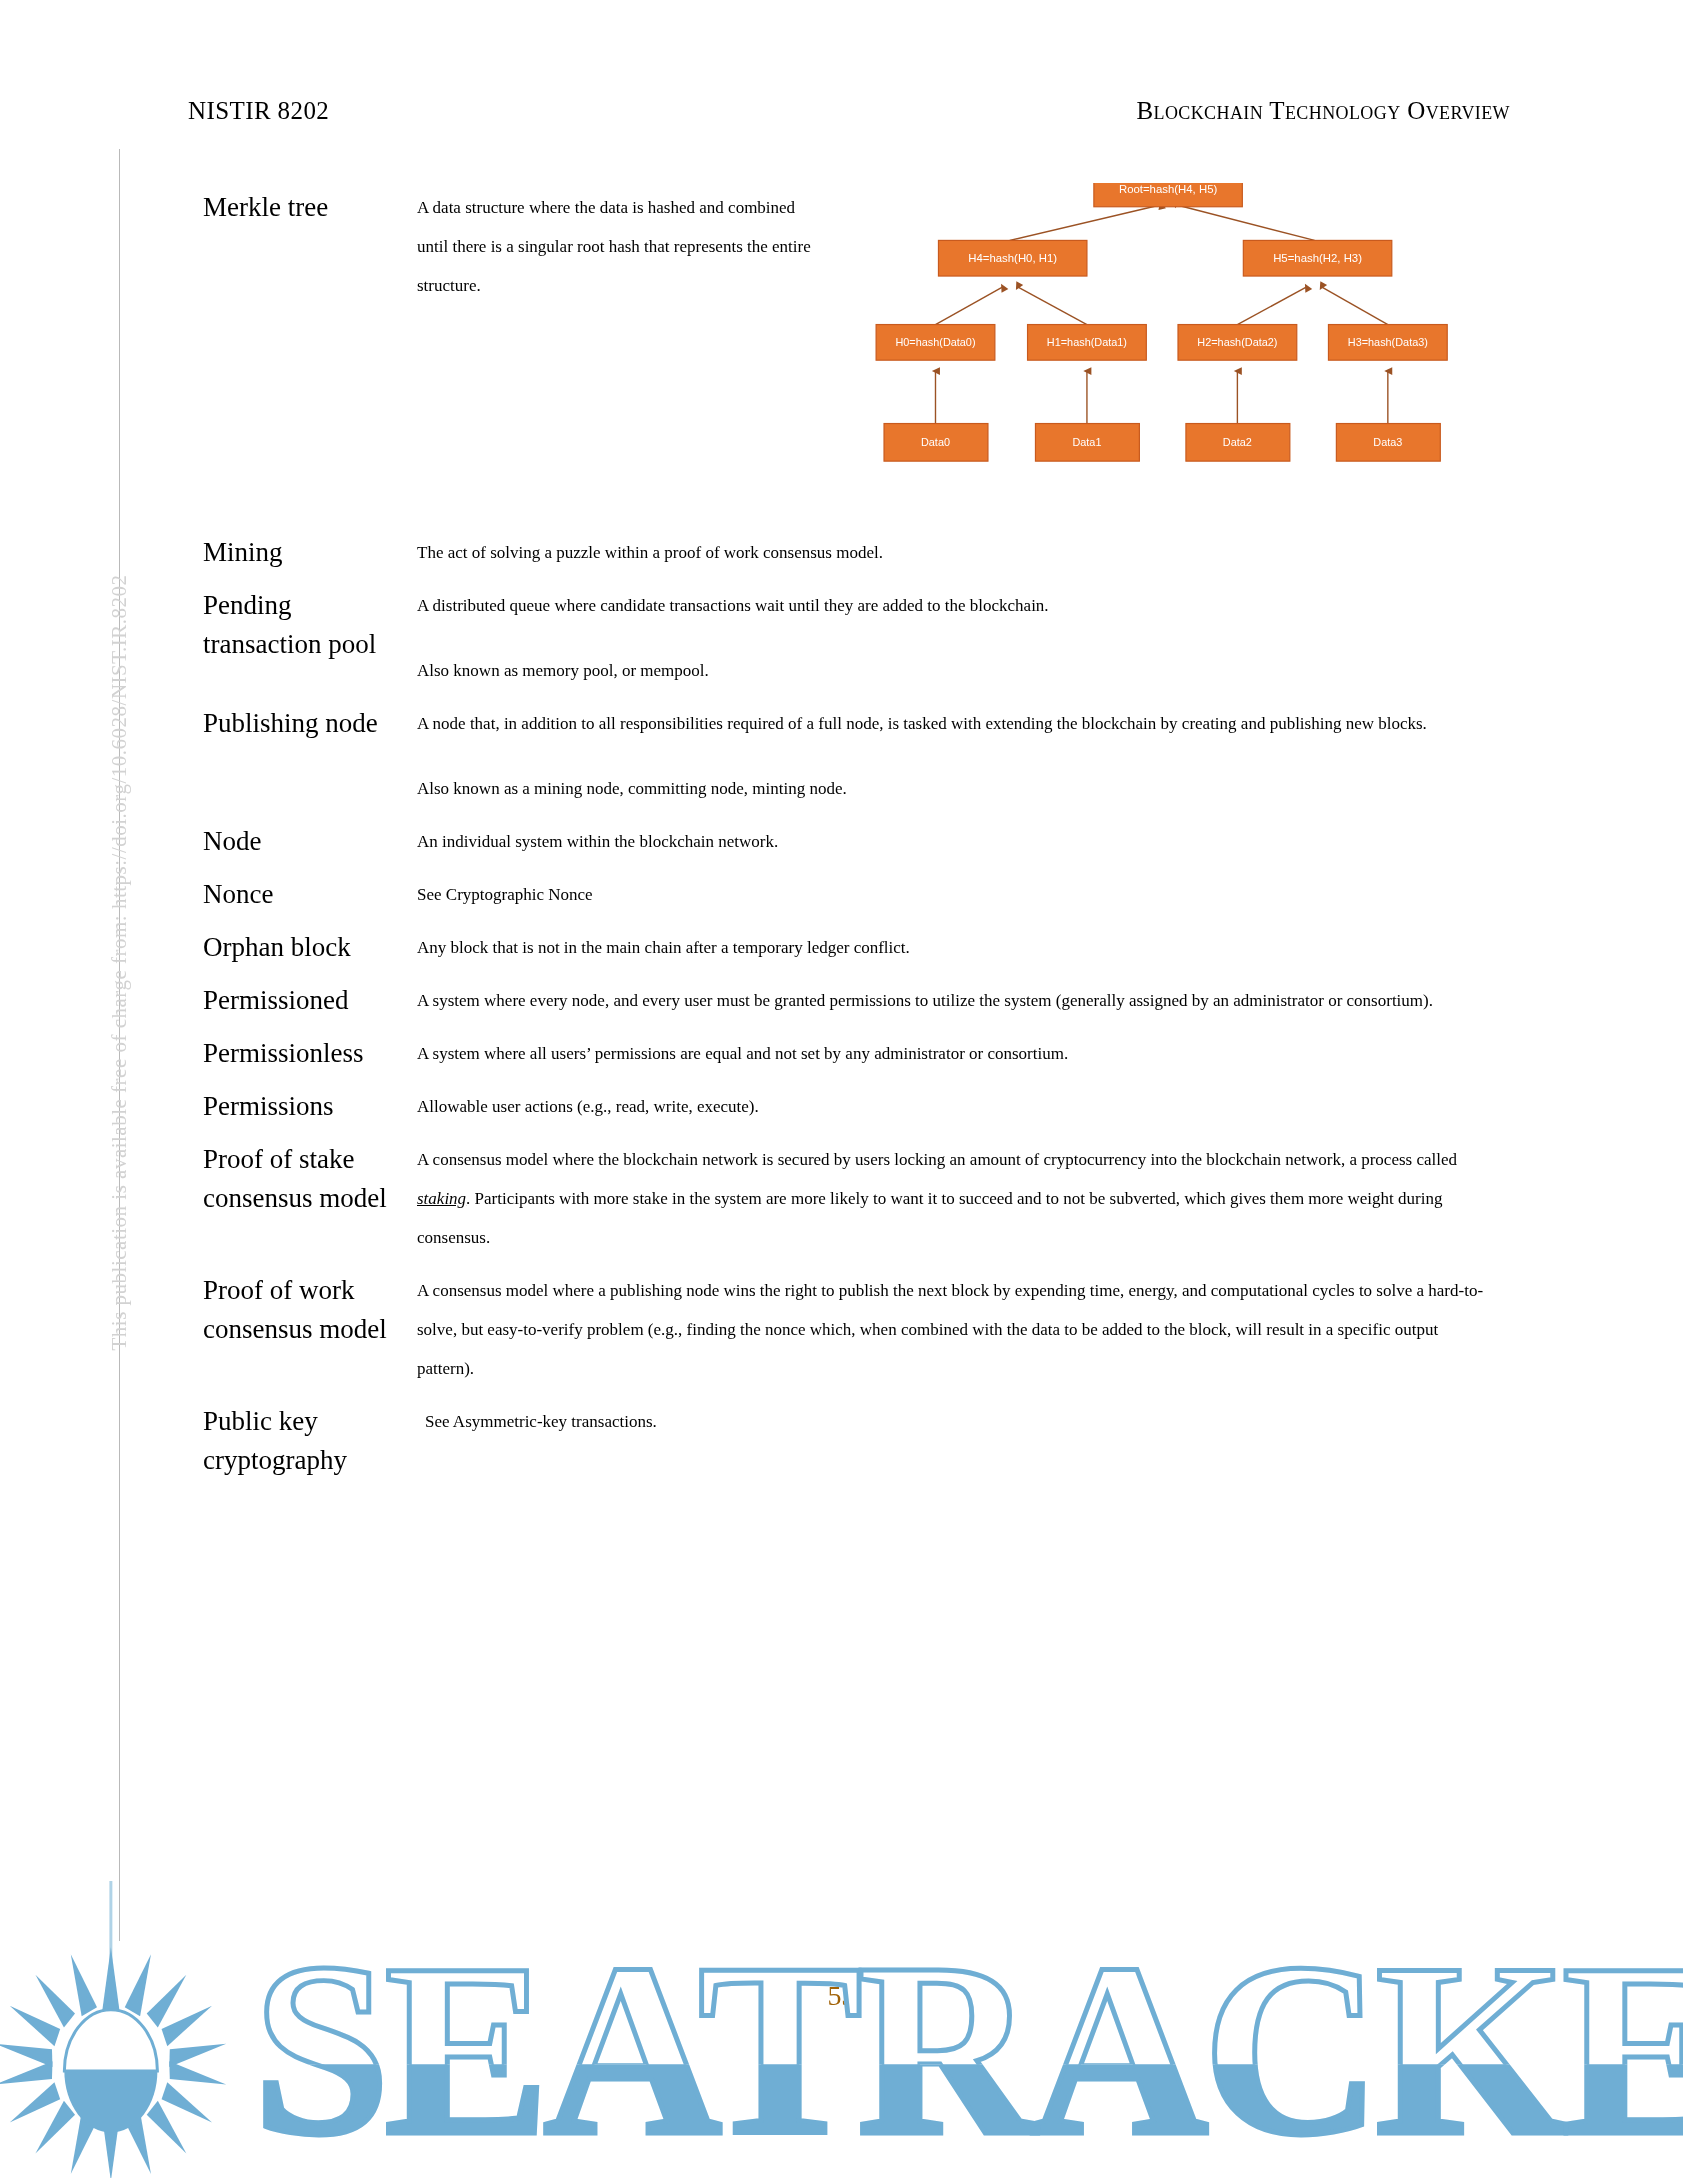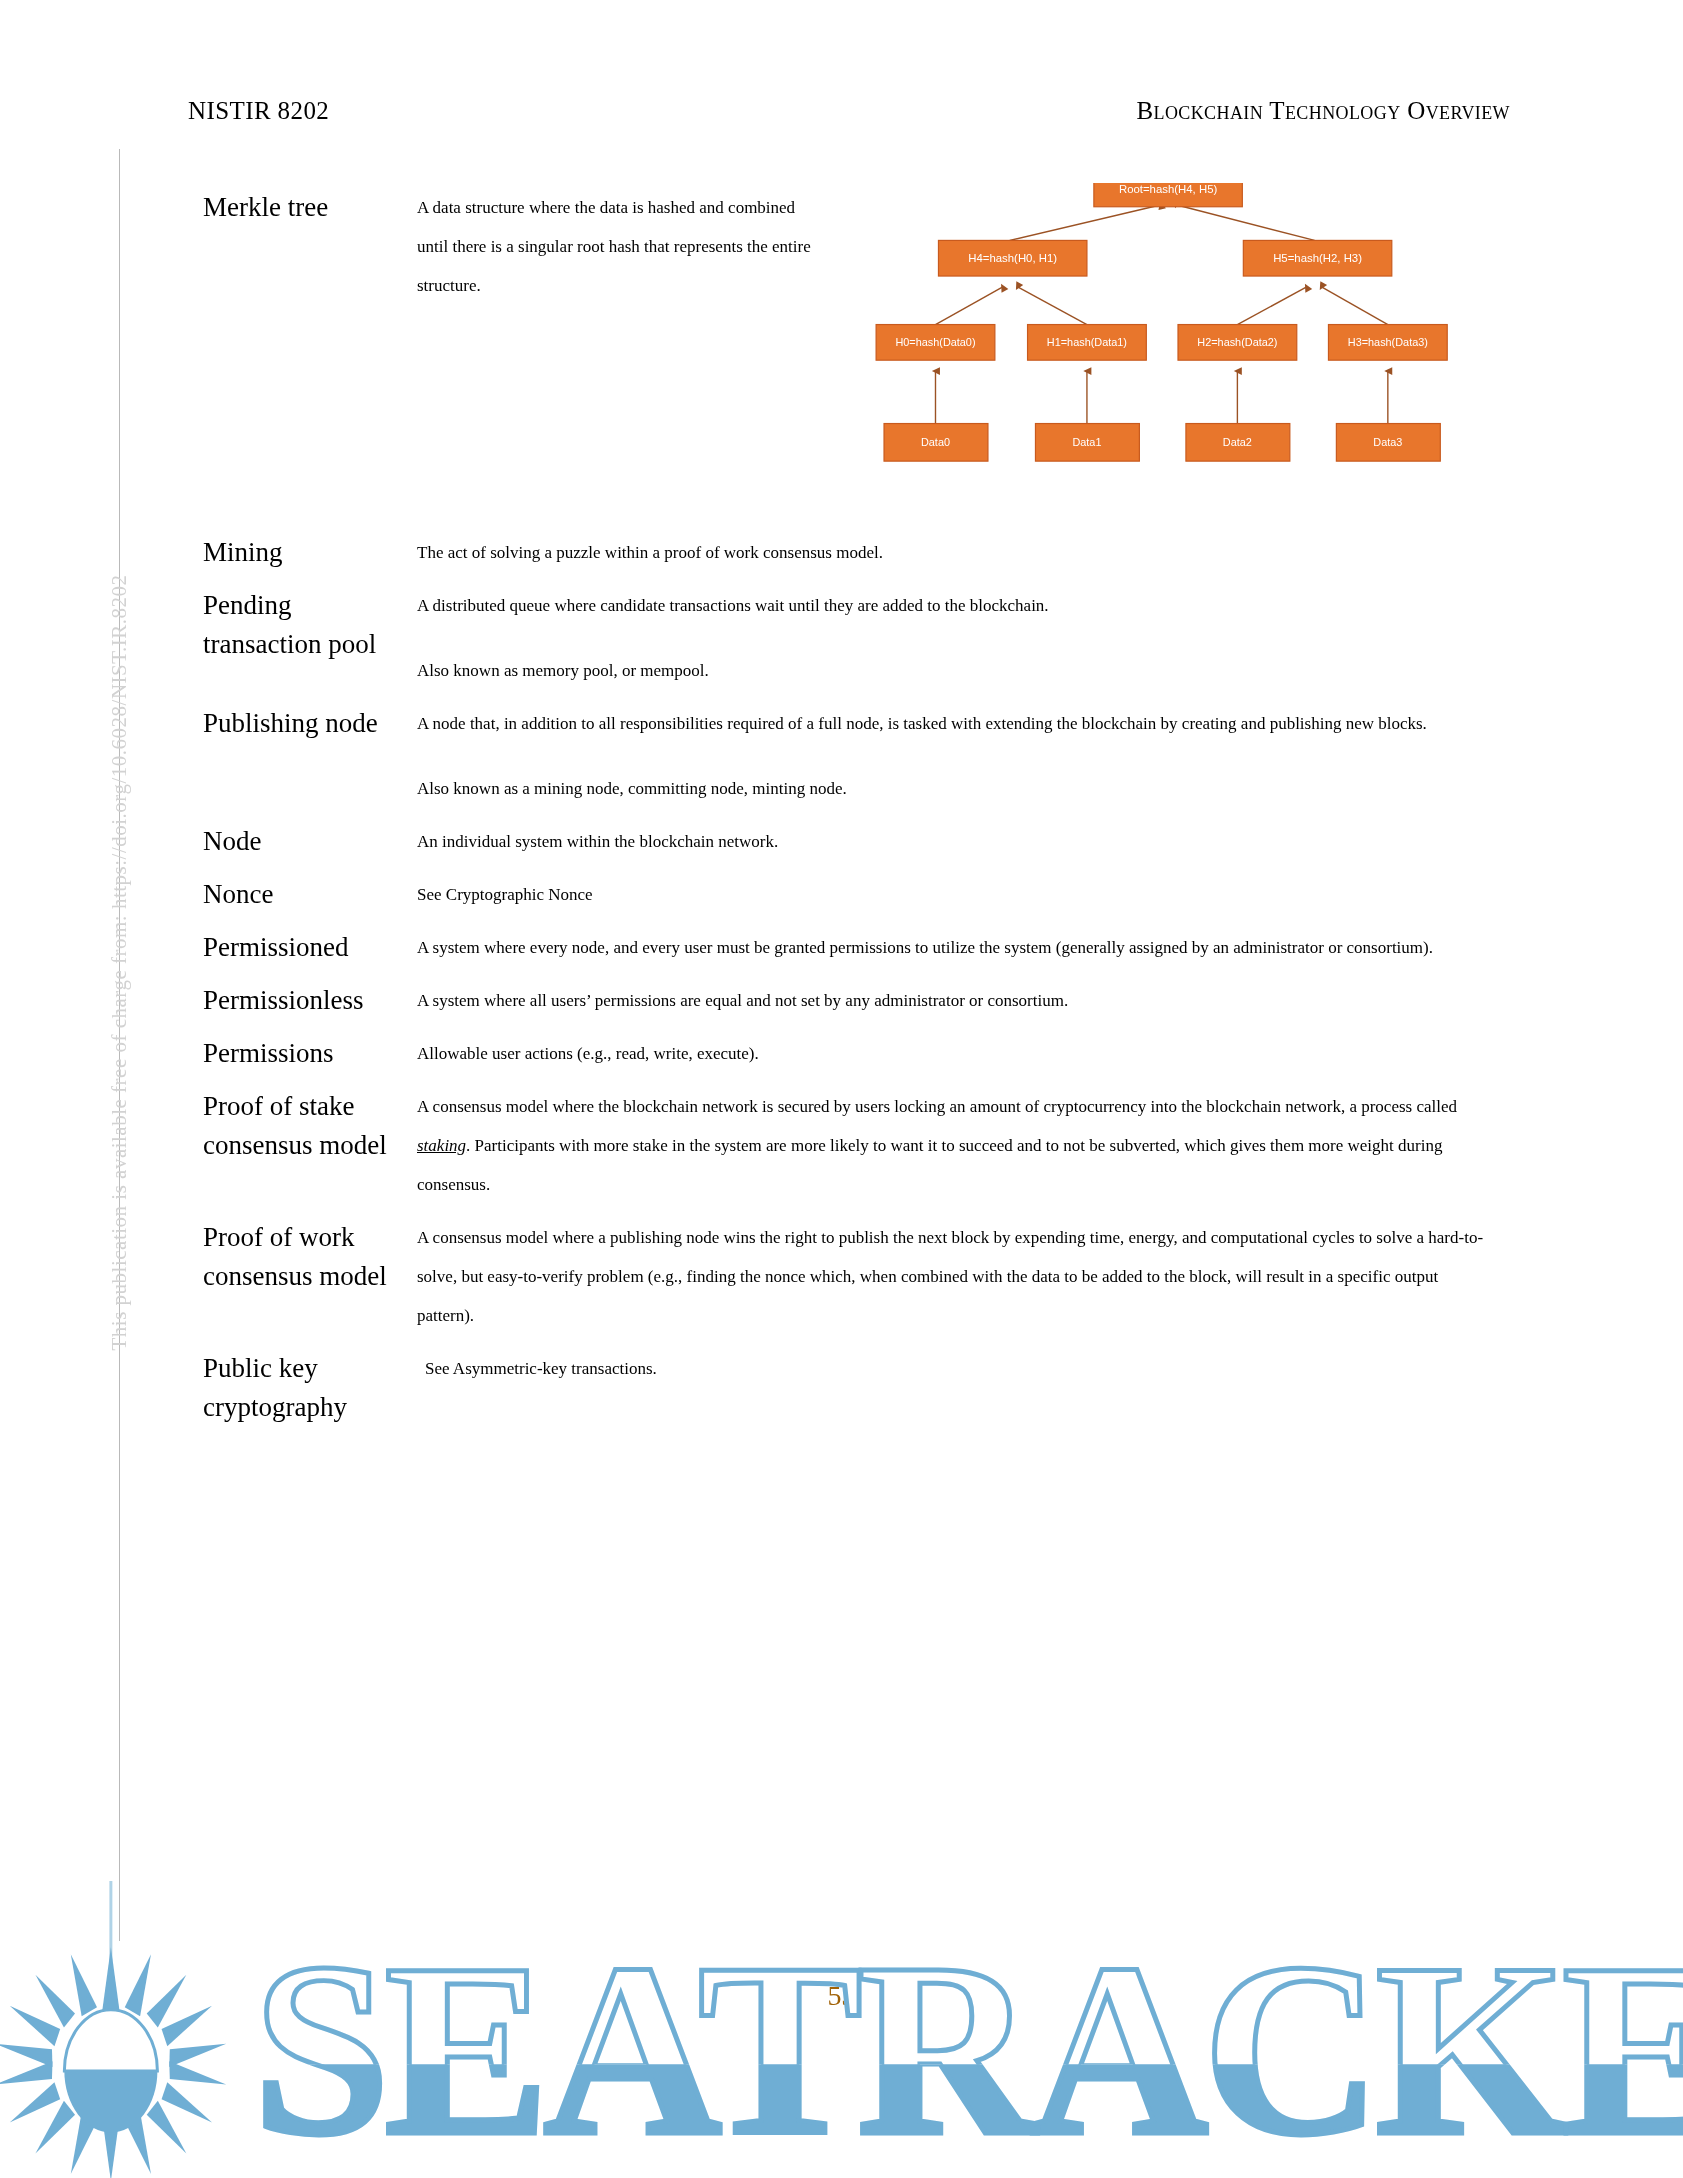--- a/index.html
+++ b/index.html
@@ -301,20 +301,26 @@
       </div>
     </div>
 
     <div class="entry">
       <div class="term">Nonce</div>
       <div class="def">
         <p>See Cryptographic Nonce</p>
       </div>
     </div>
 
+    <div class="entry">
+      <div class="term">Orphan block</div>
+      <div class="def">
+        <p>Any block that is not in the main chain after a temporary ledger conflict.</p>
+      </div>
+    </div>
 
     <div class="entry">
       <div class="term">Permissioned</div>
       <div class="def">
         <p>A system where every node, and every user must be granted permissions to utilize the system (generally assigned by an administrator or consortium).</p>
       </div>
     </div>
 
     <div class="entry">
       <div class="term">Permissionless</div>

